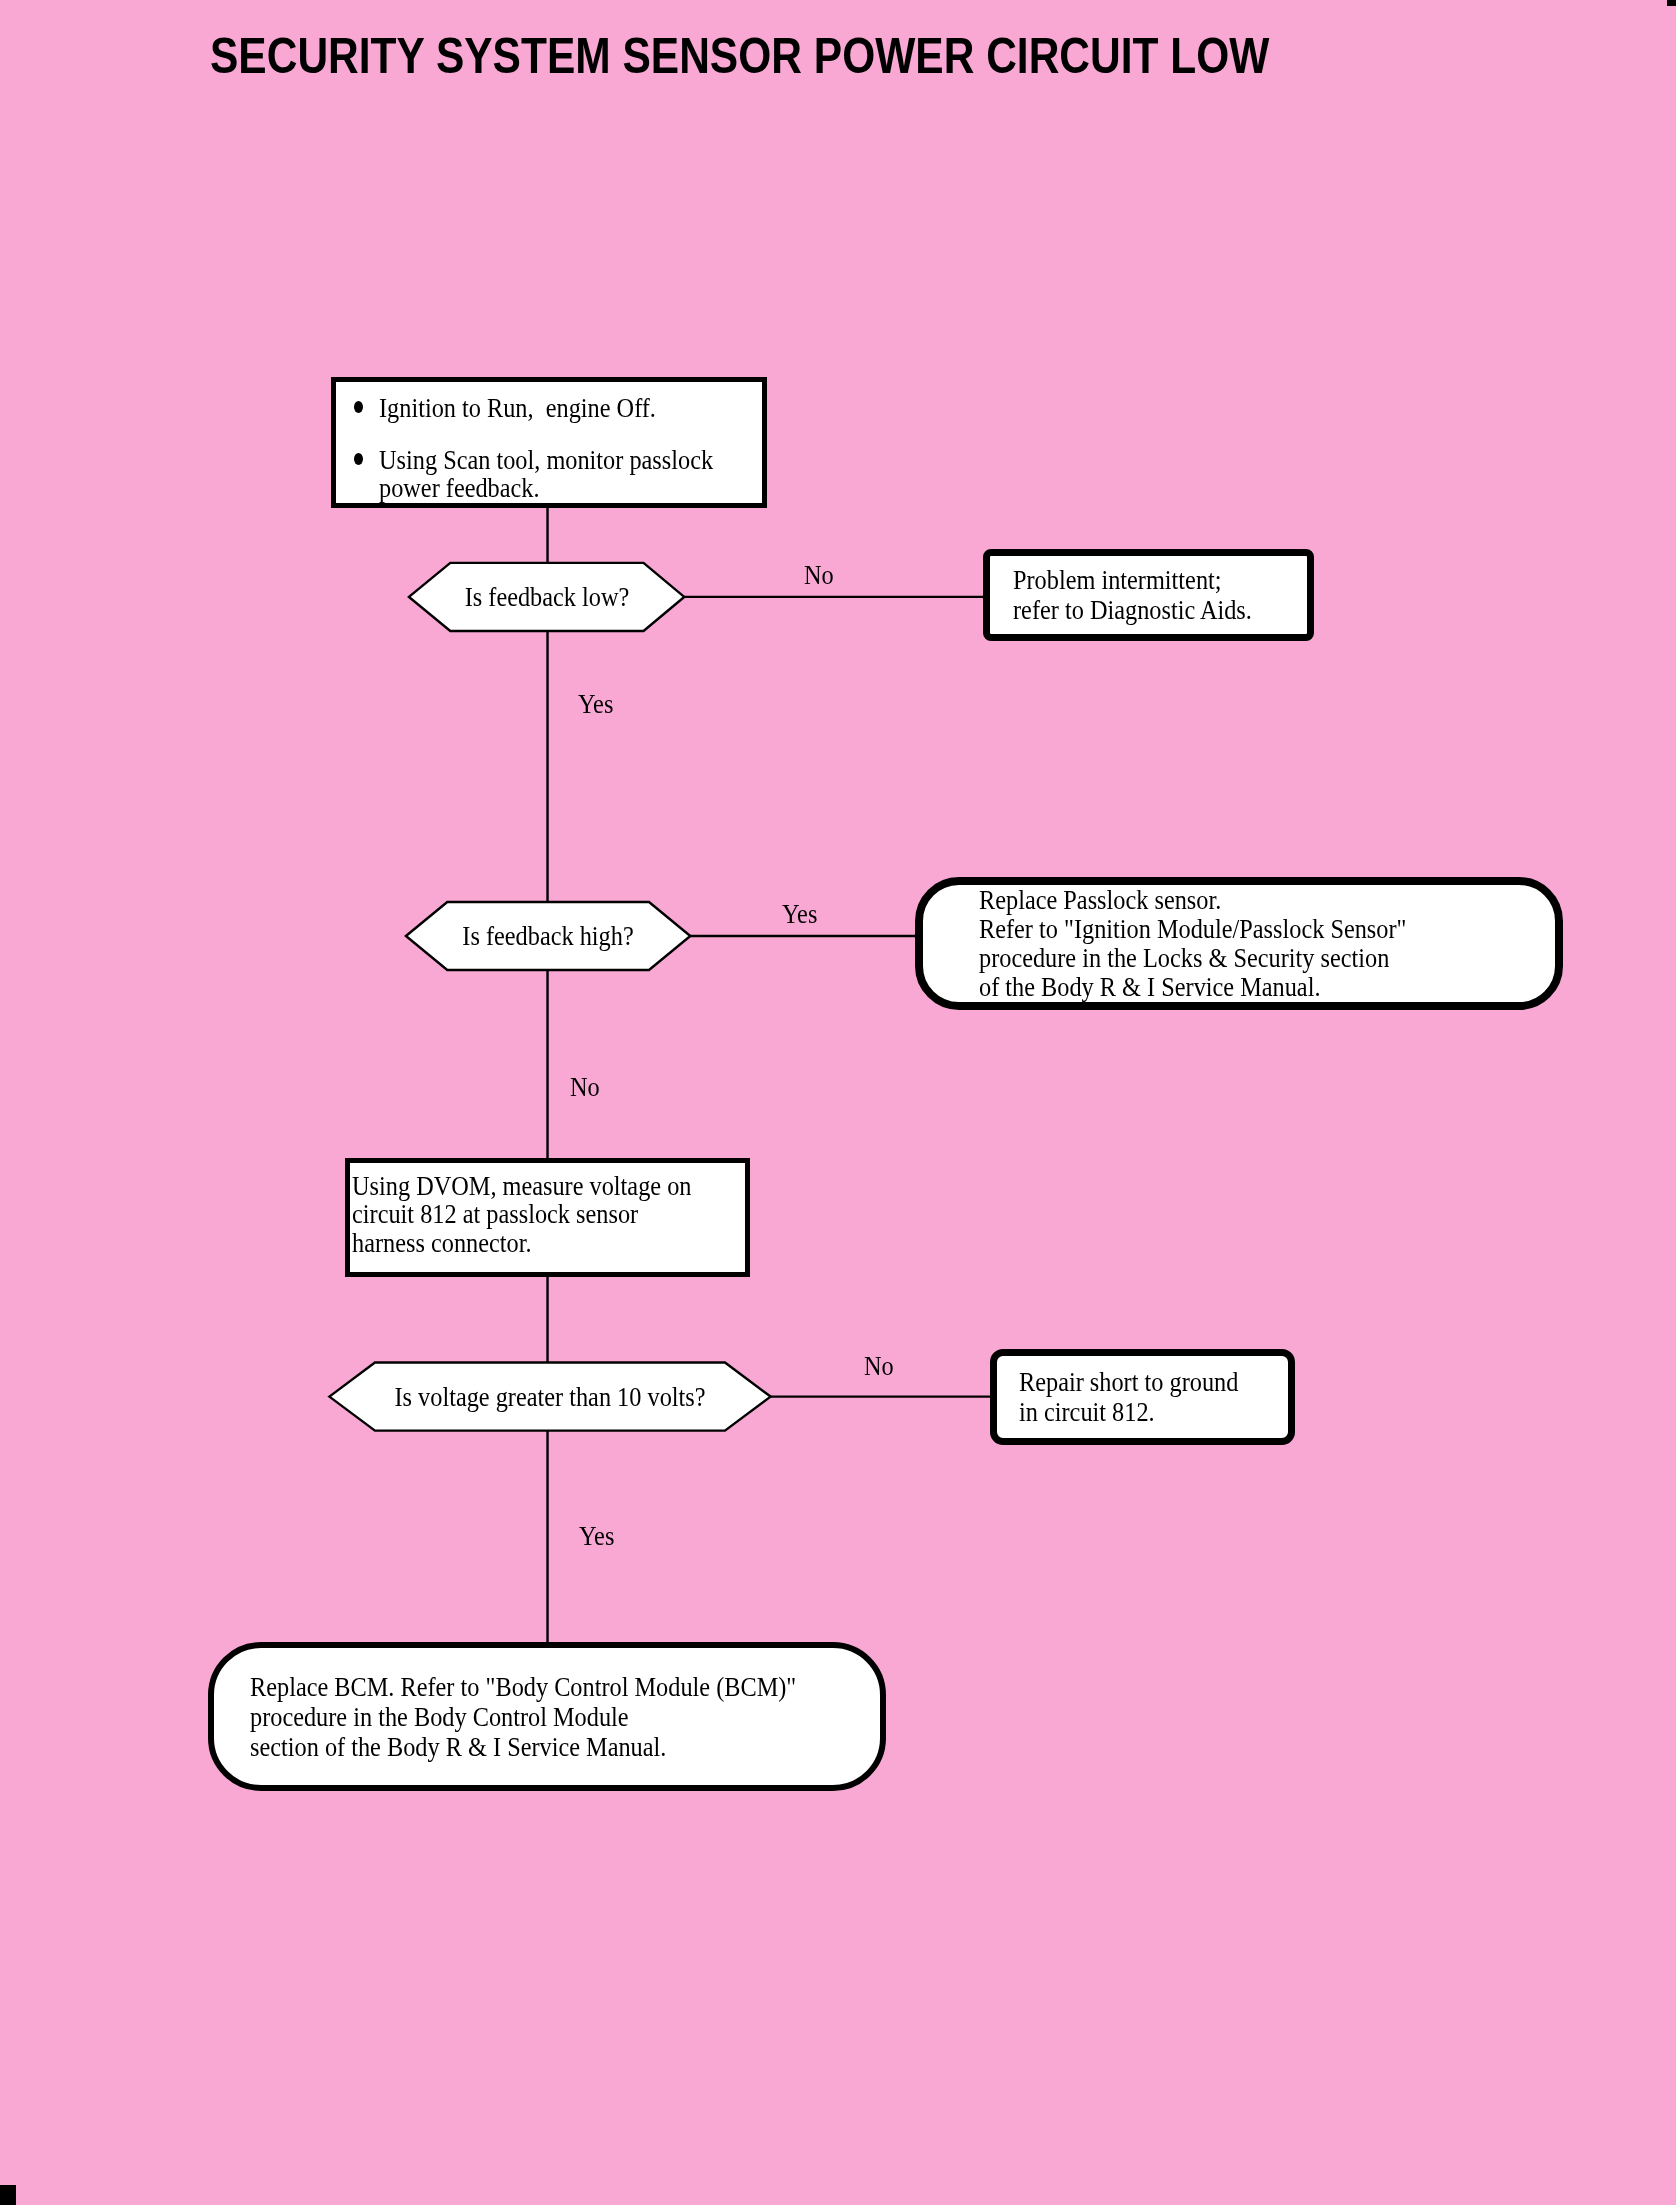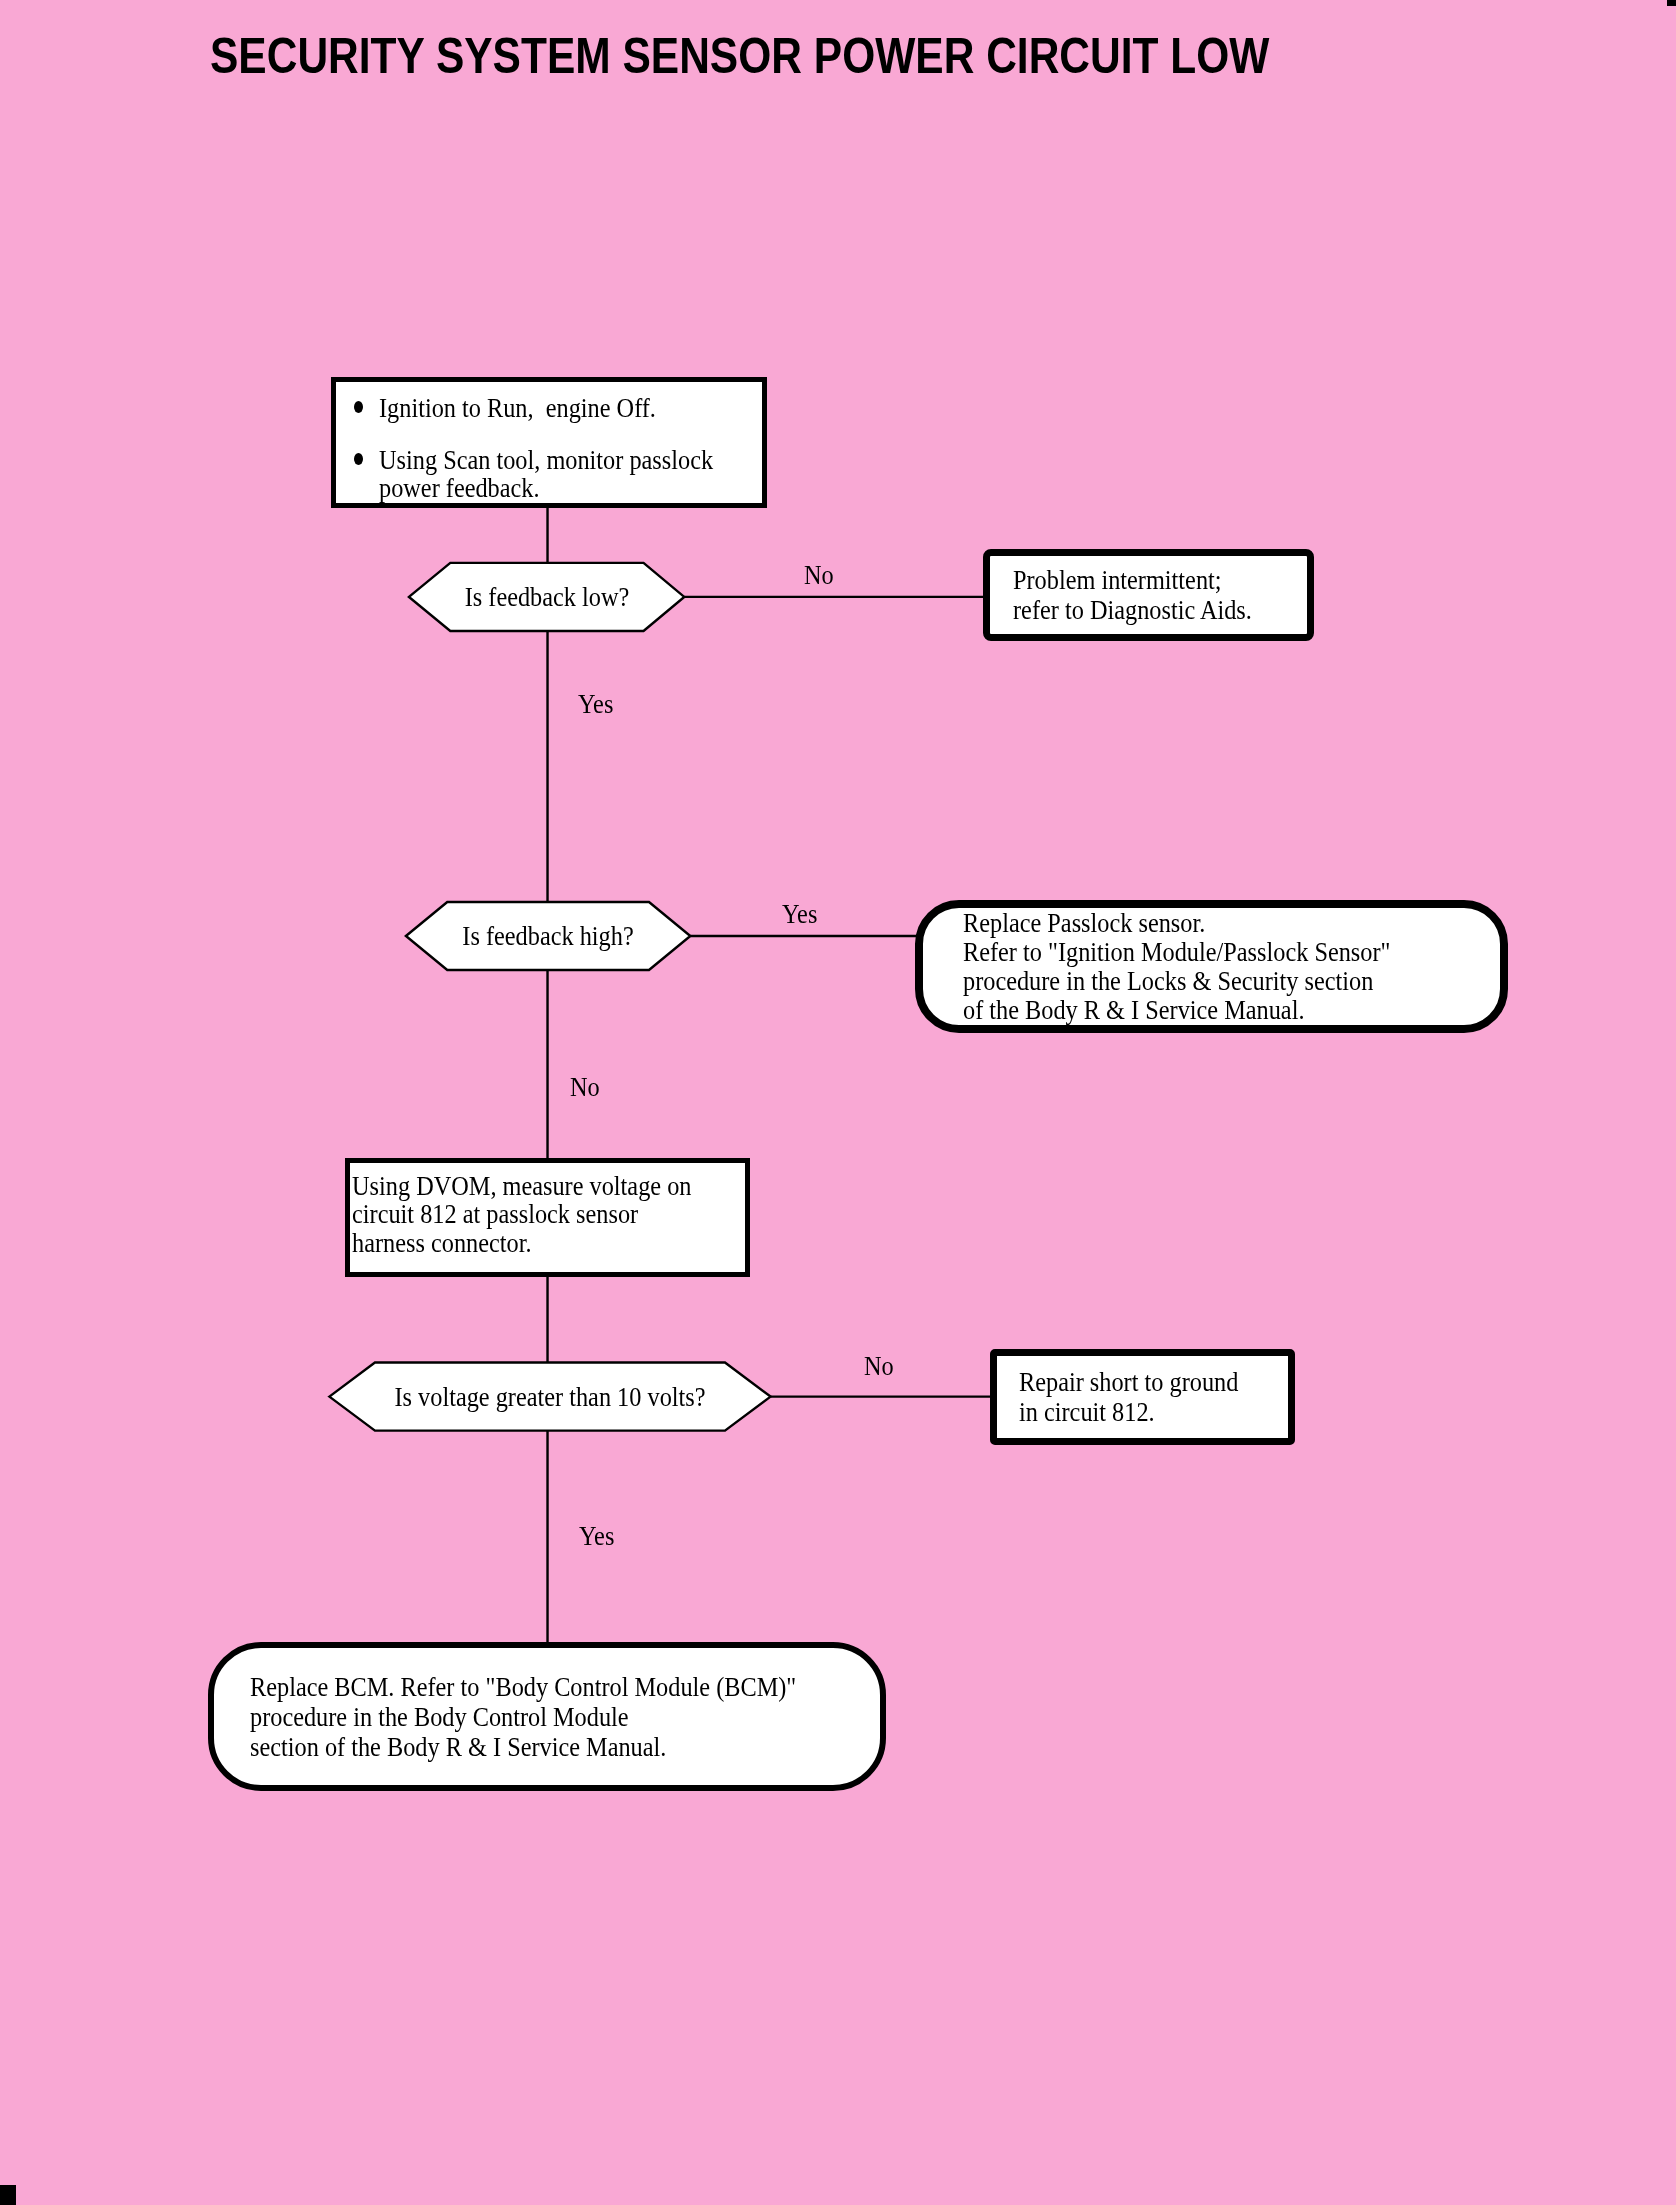--- a/index.html
+++ b/index.html
@@ -62,38 +62,38 @@
   <div class="round-box" style="left:983px;top:549px;width:331px;height:92px;border-radius:8px;padding-left:23px;">
     <div class="tline">Problem intermittent;</div>
     <div class="tline">refer to Diagnostic Aids.</div>
   </div>
 
 
   <div class="hex-label" style="left:548px;top:920px;">Is feedback high?</div>
   <div class="branch-label" style="left:782px;top:898px;">Yes</div>
   <div class="branch-label" style="left:570px;top:1071px;">No</div>
 
-  <div class="round-box lh48" style="left:915px;top:900px;width:593px;height:133px;border-width:8px;border-radius:44px;padding-left:40px;">
+  <div class="round-box lh48" style="left:915px;top:877px;width:648px;height:133px;border-width:8px;border-radius:44px;padding-left:56px;">
     <div class="tline">Replace Passlock sensor.</div>
     <div class="tline">Refer to "Ignition Module/Passlock Sensor"</div>
     <div class="tline">procedure in the Locks &amp; Security section</div>
     <div class="tline">of the Body R &amp; I Service Manual.</div>
   </div>
 
   <div class="rect-box lh47" style="left:345px;top:1158px;width:405px;height:119px;padding-left:2px;padding-top:8.5px;">
     <div class="tline">Using DVOM, measure voltage on</div>
     <div class="tline">circuit 812 at passlock sensor</div>
     <div class="tline">harness connector.</div>
   </div>
 
   <div class="hex-label" style="left:550px;top:1381px;">Is voltage greater than 10 volts?</div>
   <div class="branch-label" style="left:864px;top:1350px;">No</div>
   <div class="branch-label" style="left:579px;top:1520px;">Yes</div>
 
-  <div class="round-box" style="left:990px;top:1349px;width:305px;height:96px;border-radius:5px;padding-left:22px;">
+  <div class="round-box" style="left:990px;top:1349px;width:305px;height:96px;border-radius:13px;padding-left:22px;">
     <div class="tline">Repair short to ground</div>
     <div class="tline">in circuit 812.</div>
   </div>
 
   <div class="round-box" style="left:208px;top:1642px;width:678px;height:149px;border-width:6px;border-radius:53px;padding-left:36px;">
     <div class="tline">Replace BCM. Refer to "Body Control Module (BCM)"</div>
     <div class="tline">procedure in the Body Control Module</div>
     <div class="tline">section of the Body R &amp; I Service Manual.</div>
   </div>
 

